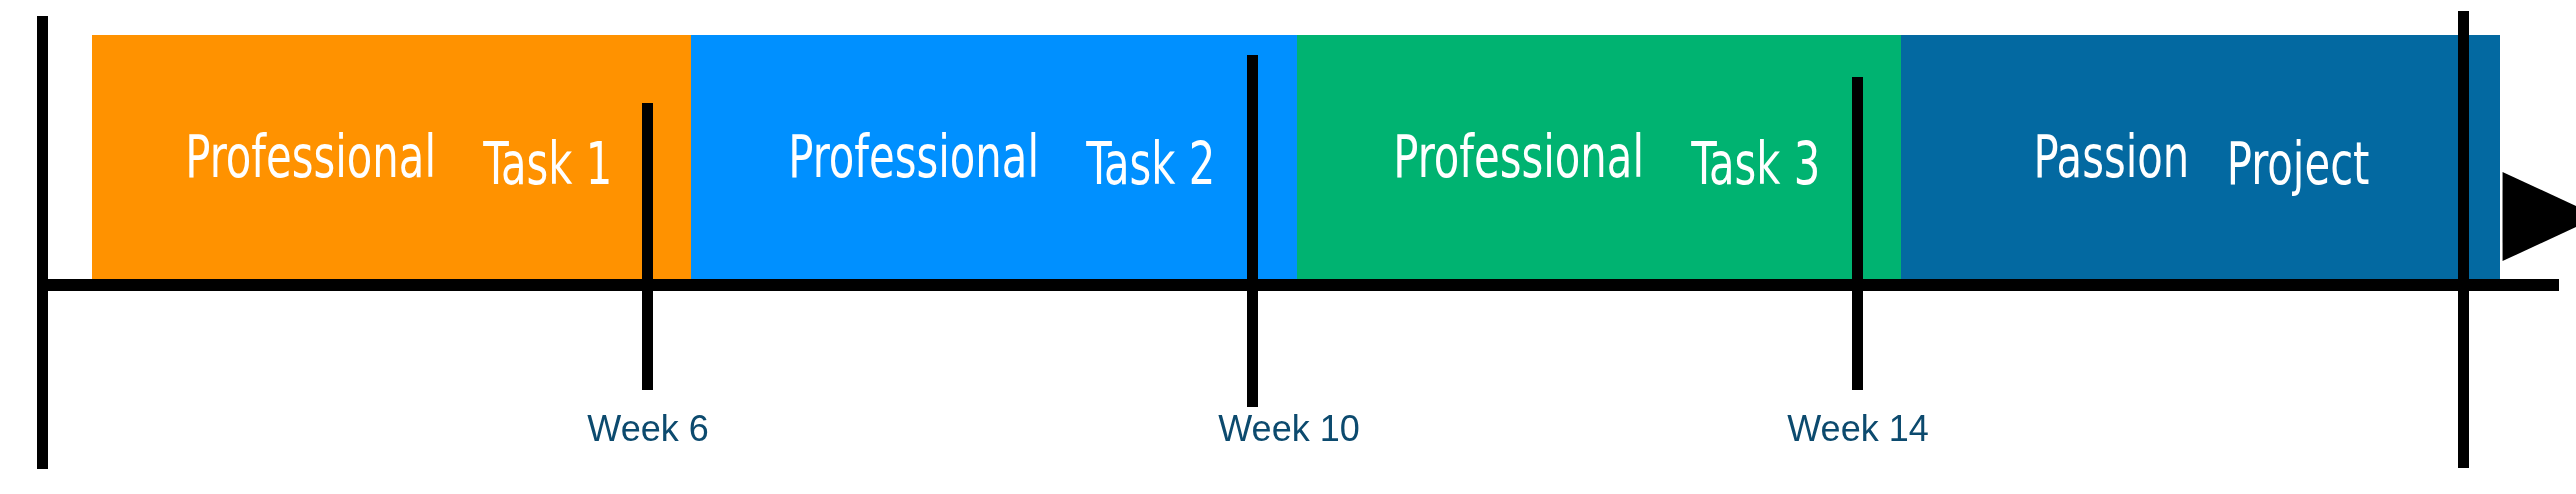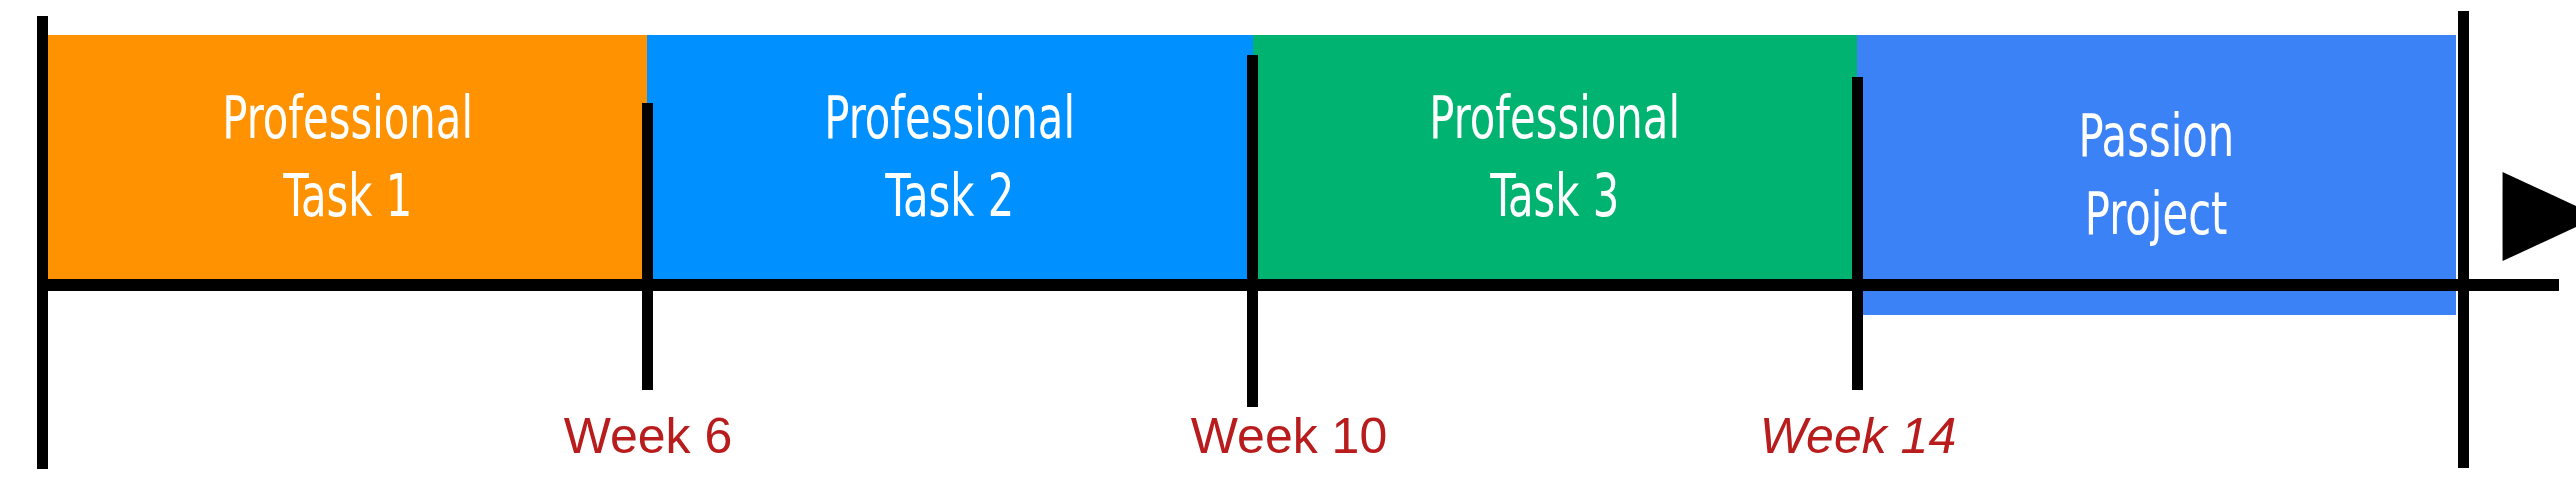--- a/index.html
+++ b/index.html
@@ -27,25 +27,26 @@
     position: absolute;
     background: #000000;
   }
   .arrow-head {
     position: absolute;
   }
   
   .phase-bar {
     position: absolute;
     display: flex;
-    flex-direction: column;
+    flex-direction: row;
     align-items: center;
     justify-content: center;
     box-sizing: border-box;
     overflow: hidden;
+    margin-left: 44px;
   }
   .phase-label-line {
     display: block;
     color: #ffffff;
     font-family: "DejaVu Sans Condensed", "Liberation Sans Narrow",
                  "Liberation Sans", sans-serif;
     font-weight: 400;
     font-size: 58px;
     line-height: 1.08;
     font-stretch: condensed;
@@ -54,23 +55,23 @@
     white-space: nowrap;
     text-align: center;
     letter-spacing: 0px;
   }
   .phase-label-line.line-2 {
     margin-top: 15.5px;
   }
   
   .tick-label {
     position: absolute;
-    color: #b91c1c;
+    color: #0c4a6e;
     font-family: "Liberation Sans", "DejaVu Sans", sans-serif;
-    font-size: 50px;
+    font-size: 36px;
     line-height: 1;
     white-space: nowrap;
     text-align: center;
     transform: translateX(-50%);
   }
 </style>
 </head>
 <body>
 
 <div id="timeline-root">
@@ -83,21 +84,21 @@
   <div class="phase-bar" style="left:647px; top:35px; width:606px; height:244px; background:#0090FF;">
     <span class="phase-label-line line-1">Professional</span>
     <span class="phase-label-line line-2">Task 2</span>
   </div>
 
   <div class="phase-bar" style="left:1253px; top:35px; width:604px; height:244px; background:#00B371;">
     <span class="phase-label-line line-1">Professional</span>
     <span class="phase-label-line line-2">Task 3</span>
   </div>
 
-  <div class="phase-bar" style="left:1857px; top:35px; width:599px; height:280px; background:#3b82f6;">
+  <div class="phase-bar" style="left:1857px; top:35px; width:599px; height:244px; background:#0369a1;">
     <span class="phase-label-line line-1">Passion</span>
     <span class="phase-label-line line-2">Project</span>
   </div>
 
   <div class="axis-line" style="left:37px; top:279px; width:2522px; height:12px;"></div>
 
   <svg class="arrow-head" style="left:2501px; top:170px; width:100px; height:93px;" viewBox="0 0 195 180" xmlns="http://www.w3.org/2000/svg">
     <polygon points="3,3 190,90 3,177" fill="#000000"></polygon>
   </svg>
 
@@ -108,16 +109,16 @@
   <div class="tick" style="left:1247px; top:55px; width:10.8px; height:352px;"></div>
 
   <div class="tick" style="left:1852px; top:77px; width:10.8px; height:313px;"></div>
 
   <div class="tick" style="left:2458px; top:11.3px; width:10.8px; height:457px;"></div>
 
   <div class="tick-label" style="left:648px; top:411px;">Week 6</div>
 
   <div class="tick-label" style="left:1289px; top:411px;">Week 10</div>
 
-  <div class="tick-label" style="left:1858px; top:411px;font-style:italic;">Week 14</div>
+  <div class="tick-label" style="left:1858px; top:411px;">Week 14</div>
 
 </div>
 
 
 </body></html>

